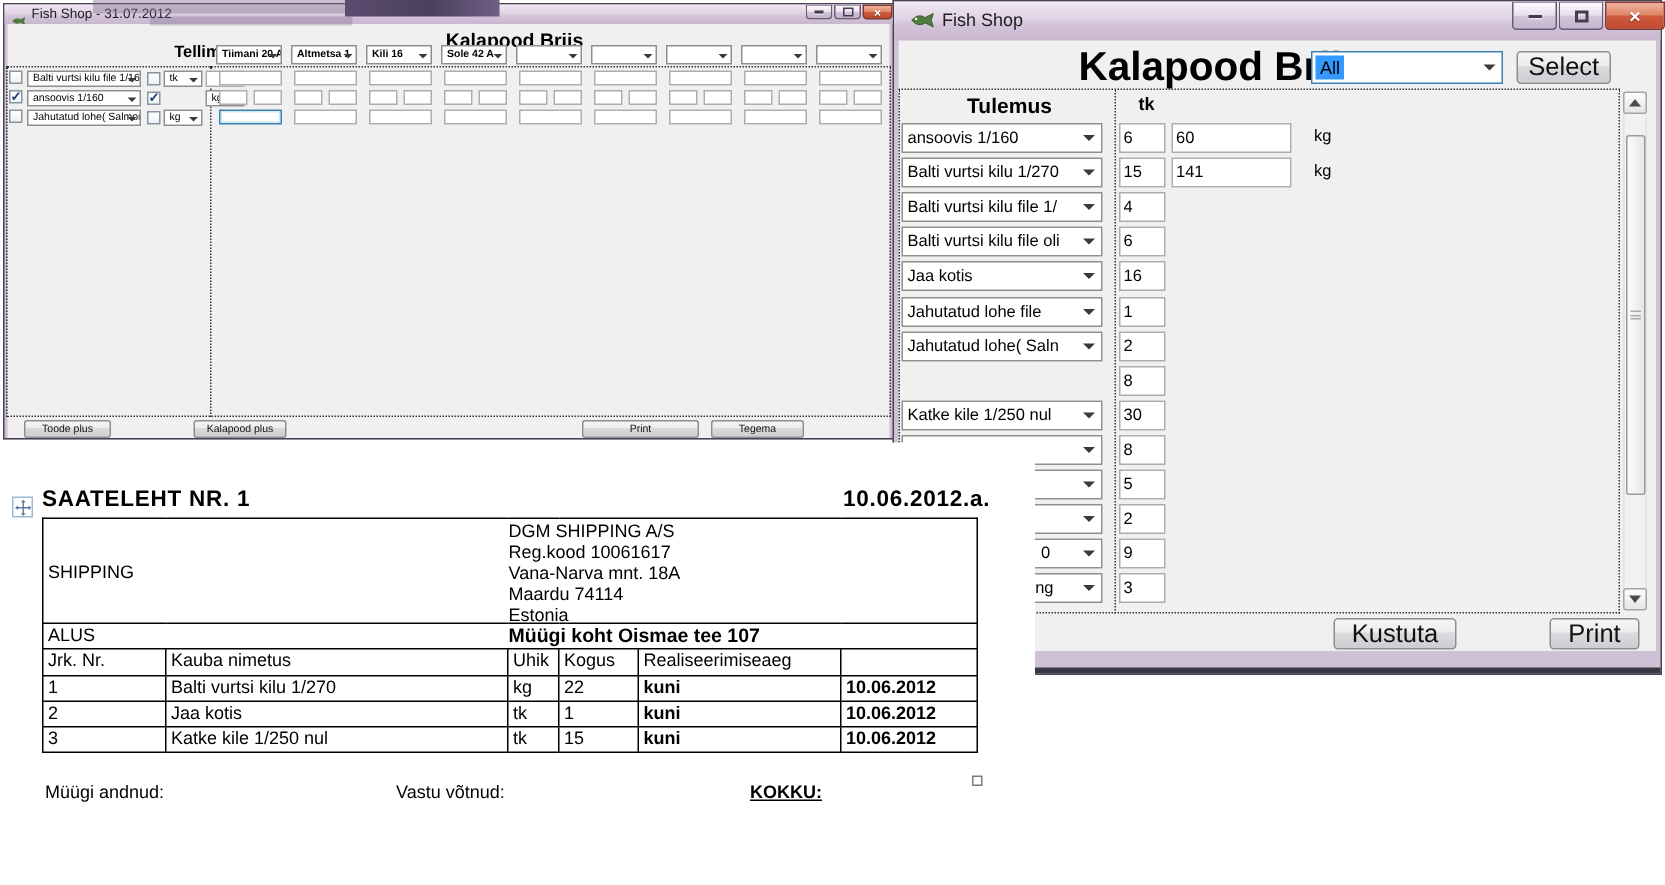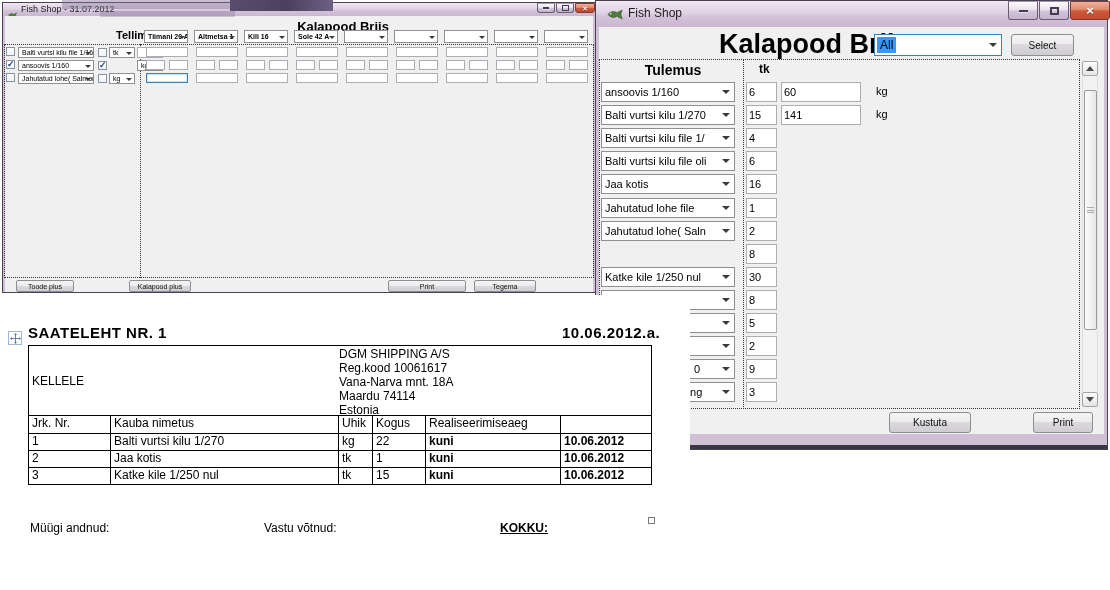--- a/index.html
+++ b/index.html
@@ -30,21 +30,21 @@
     border-left:4px solid transparent;border-right:4px solid transparent;border-top:4px solid #3a3a3a}
   .combo.sm .carr{border-left-width:3px;border-right-width:3px;border-top-width:3px;right:2px;margin-top:-1px}
   .tbx{position:absolute;background:#fff;border:1px solid #abadb3;font-size:11px;padding:0 2px;
     font-family:"Liberation Sans",sans-serif;color:#000}
   .tbx.focus{border:1px solid #3c7fb1;box-shadow:inset 0 0 0 1px #cde8f7}
   .cb{position:absolute;width:9px;height:9px;background:linear-gradient(#fff,#eef2f7);border:1px solid #8a93a2;
     font-size:9px;line-height:7px;text-align:center;color:#1f3f77;font-weight:bold}
   .dashv{position:absolute;border-left:1px dotted #333}
   .dashbox{position:absolute;border:1px dotted #333}
   .btn{position:absolute;background:linear-gradient(#f5f4f5,#eeecee 45%,#dcdadd 46%,#cfcdd2);
-    border:1px solid #8e8e92;border-radius:3px;font-size:10px;display:flex;align-items:center;justify-content:center;color:#111}
+    border:1px solid #8e8e92;border-radius:3px;font-size:17px;display:flex;align-items:center;justify-content:center;color:#111}
   .btn.tiny{font-size:7px;border-radius:2px}
   .kgl{position:absolute;font-size:11px;color:#000}
 
   
   .sb-btn{position:absolute;width:16px;height:15px;background:linear-gradient(#fdfdfd,#e5e5e5);
     border:1px solid #a5a5a5;border-radius:2px;display:flex;align-items:center;justify-content:center}
   .tri-up{width:0;height:0;border-left:4px solid transparent;border-right:4px solid transparent;border-bottom:5px solid #4a4a4a}
   .tri-dn{width:0;height:0;border-left:4px solid transparent;border-right:4px solid transparent;border-top:5px solid #4a4a4a}
   .sb-track{position:absolute;width:16px;background:#f2f1f2;border-left:1px solid #e0e0e0;border-right:1px solid #e0e0e0}
   .sb-thumb{position:absolute;left:1px;width:13px;background:linear-gradient(90deg,#fcfcfc,#e6e6e6);
@@ -370,28 +370,34 @@
           <col style="width:82px">
           <col style="width:228px">
           <col style="width:34px">
           <col style="width:53px">
           <col style="width:135px">
           <col style="width:91px">
         </colgroup>
       <tbody>
           <tr>
             <td colspan="6" class="rel" style="height:70px">
-        <span class="ett">KELLELE</span>
+        <span class="ett">SHIPPING</span>
         <div class="addr">
           <div>DGM SHIPPING A/S</div>
           <div>Reg.kood 10061617</div>
           <div>Vana-Narva mnt. 18A</div>
           <div>Maardu 74114</div>
           <div>Estonia</div>
         </div>
+      </td>
+          </tr>
+      <tr>
+            <td colspan="6" class="rel" style="height:17px">
+        <span>ALUS</span>
+        <span class="alusv">Müügi koht Oismae tee 107</span>
       </td>
           </tr>
       <tr>
         <td style="height:18px">Jrk. Nr.</td>
         <td>Kauba nimetus</td>
         <td>Uhik</td>
         <td>Kogus</td>
         <td>Realiseerimiseaeg</td>
         <td></td>
       </tr>

